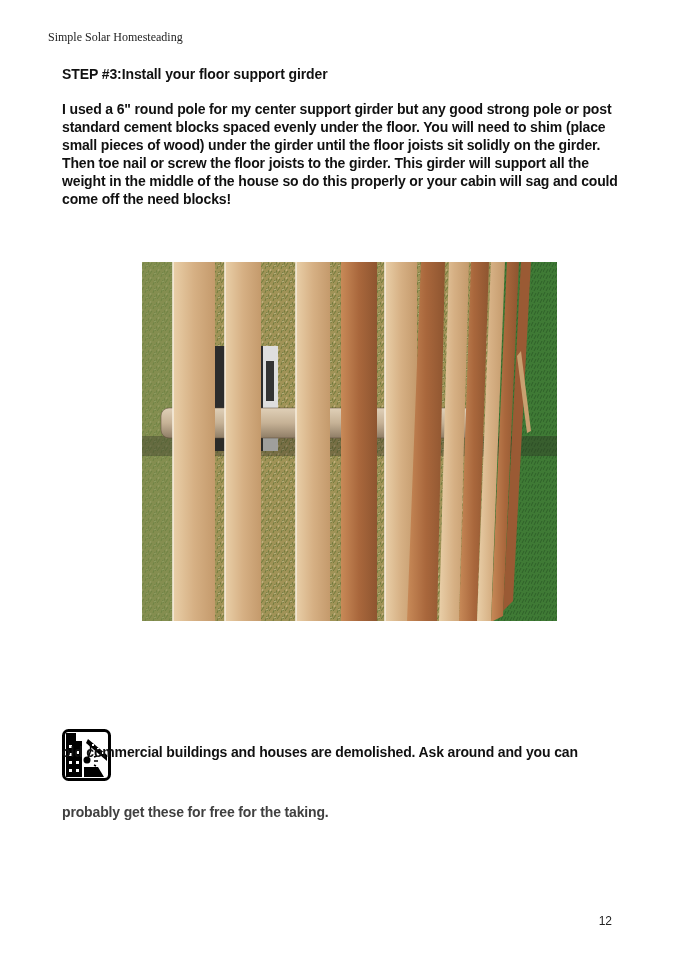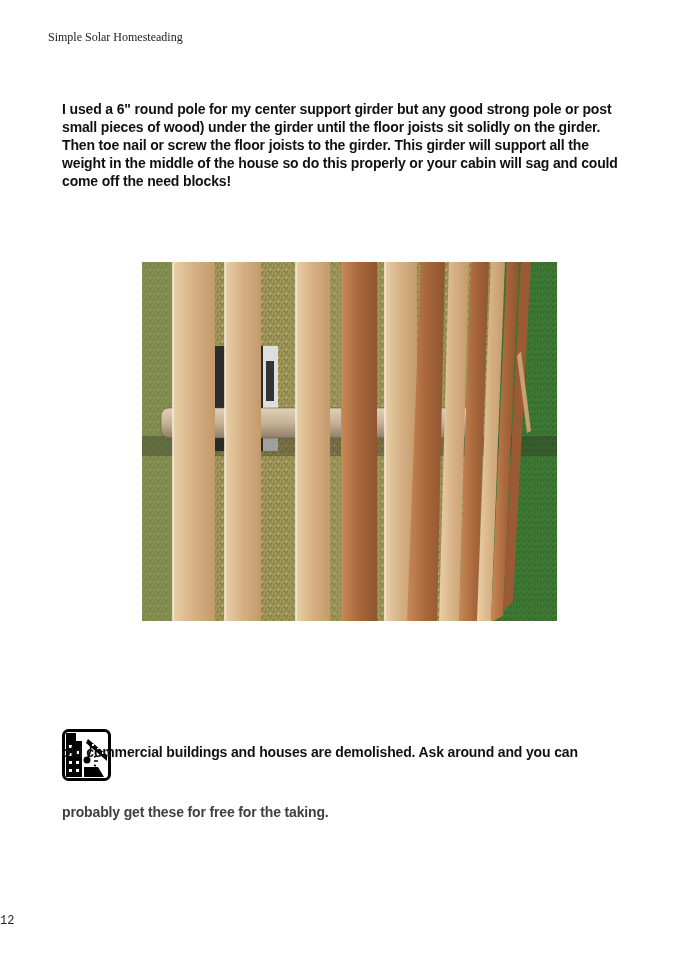--- a/index.html
+++ b/index.html
@@ -27,34 +27,36 @@
   .tip-icon {
     position: absolute; left: 62px; top: 729px; width: 49px; height: 52px;
   }
   .tip-line1 { position: absolute; left: 115px; top: 768px; white-space: nowrap;
     font-family: "Liberation Sans", sans-serif; font-weight: bold; font-size: 14px; color: #111; letter-spacing: -0.15px; }
   .tip-line2 { position: absolute; left: 62px; top: 744px; white-space: nowrap;
     font-family: "Liberation Sans", sans-serif; font-weight: bold; font-size: 14px; color: #111; letter-spacing: -0.15px; }
   .tip-line3 { position: absolute; left: 62px; top: 804px; white-space: nowrap;
     font-family: "Liberation Sans", sans-serif; font-weight: bold; font-size: 14px; color: #404040; letter-spacing: -0.15px; }
   .page-number {
-    position: absolute; top: 914px; left: 0; width: 612px; text-align: left;
-    font-family: Liberation Mono, monospace; font-size: 12px; color: #222;
+    position: absolute; top: 914px; left: 0; width: 612px; text-align: right;
+    font-family: Liberation Sans, sans-serif; font-size: 12px; color: #222;
   }
 </style>
 </head>
 <body>
 
 <div class="page">
 
   <div class="running-header">Simple Solar Homesteading</div>
 
+  <div class="step-heading">STEP #3:Install your floor support girder</div>
 
   <div class="body-text">
     <span class="line">I used a 6" round pole for my center support girder but any good strong pole or post</span>
+    <span class="line">standard cement blocks spaced evenly under the floor. You will need to shim (place</span>
     <span class="line">small pieces of wood) under the girder until the floor joists sit solidly on the girder.</span>
     <span class="line">Then toe nail or screw the floor joists to the girder. This girder will support all the</span>
     <span class="line">weight in the middle of the house so do this properly or your cabin will sag and could</span>
     <span class="line">come off the need blocks!</span>
   </div>
 
   <div class="photo">
     <svg width="417" height="361" viewBox="0 0 417 361" xmlns="http://www.w3.org/2000/svg">
       <defs>
         <pattern id="grassDry" width="8" height="8" patternUnits="userSpaceOnUse">

